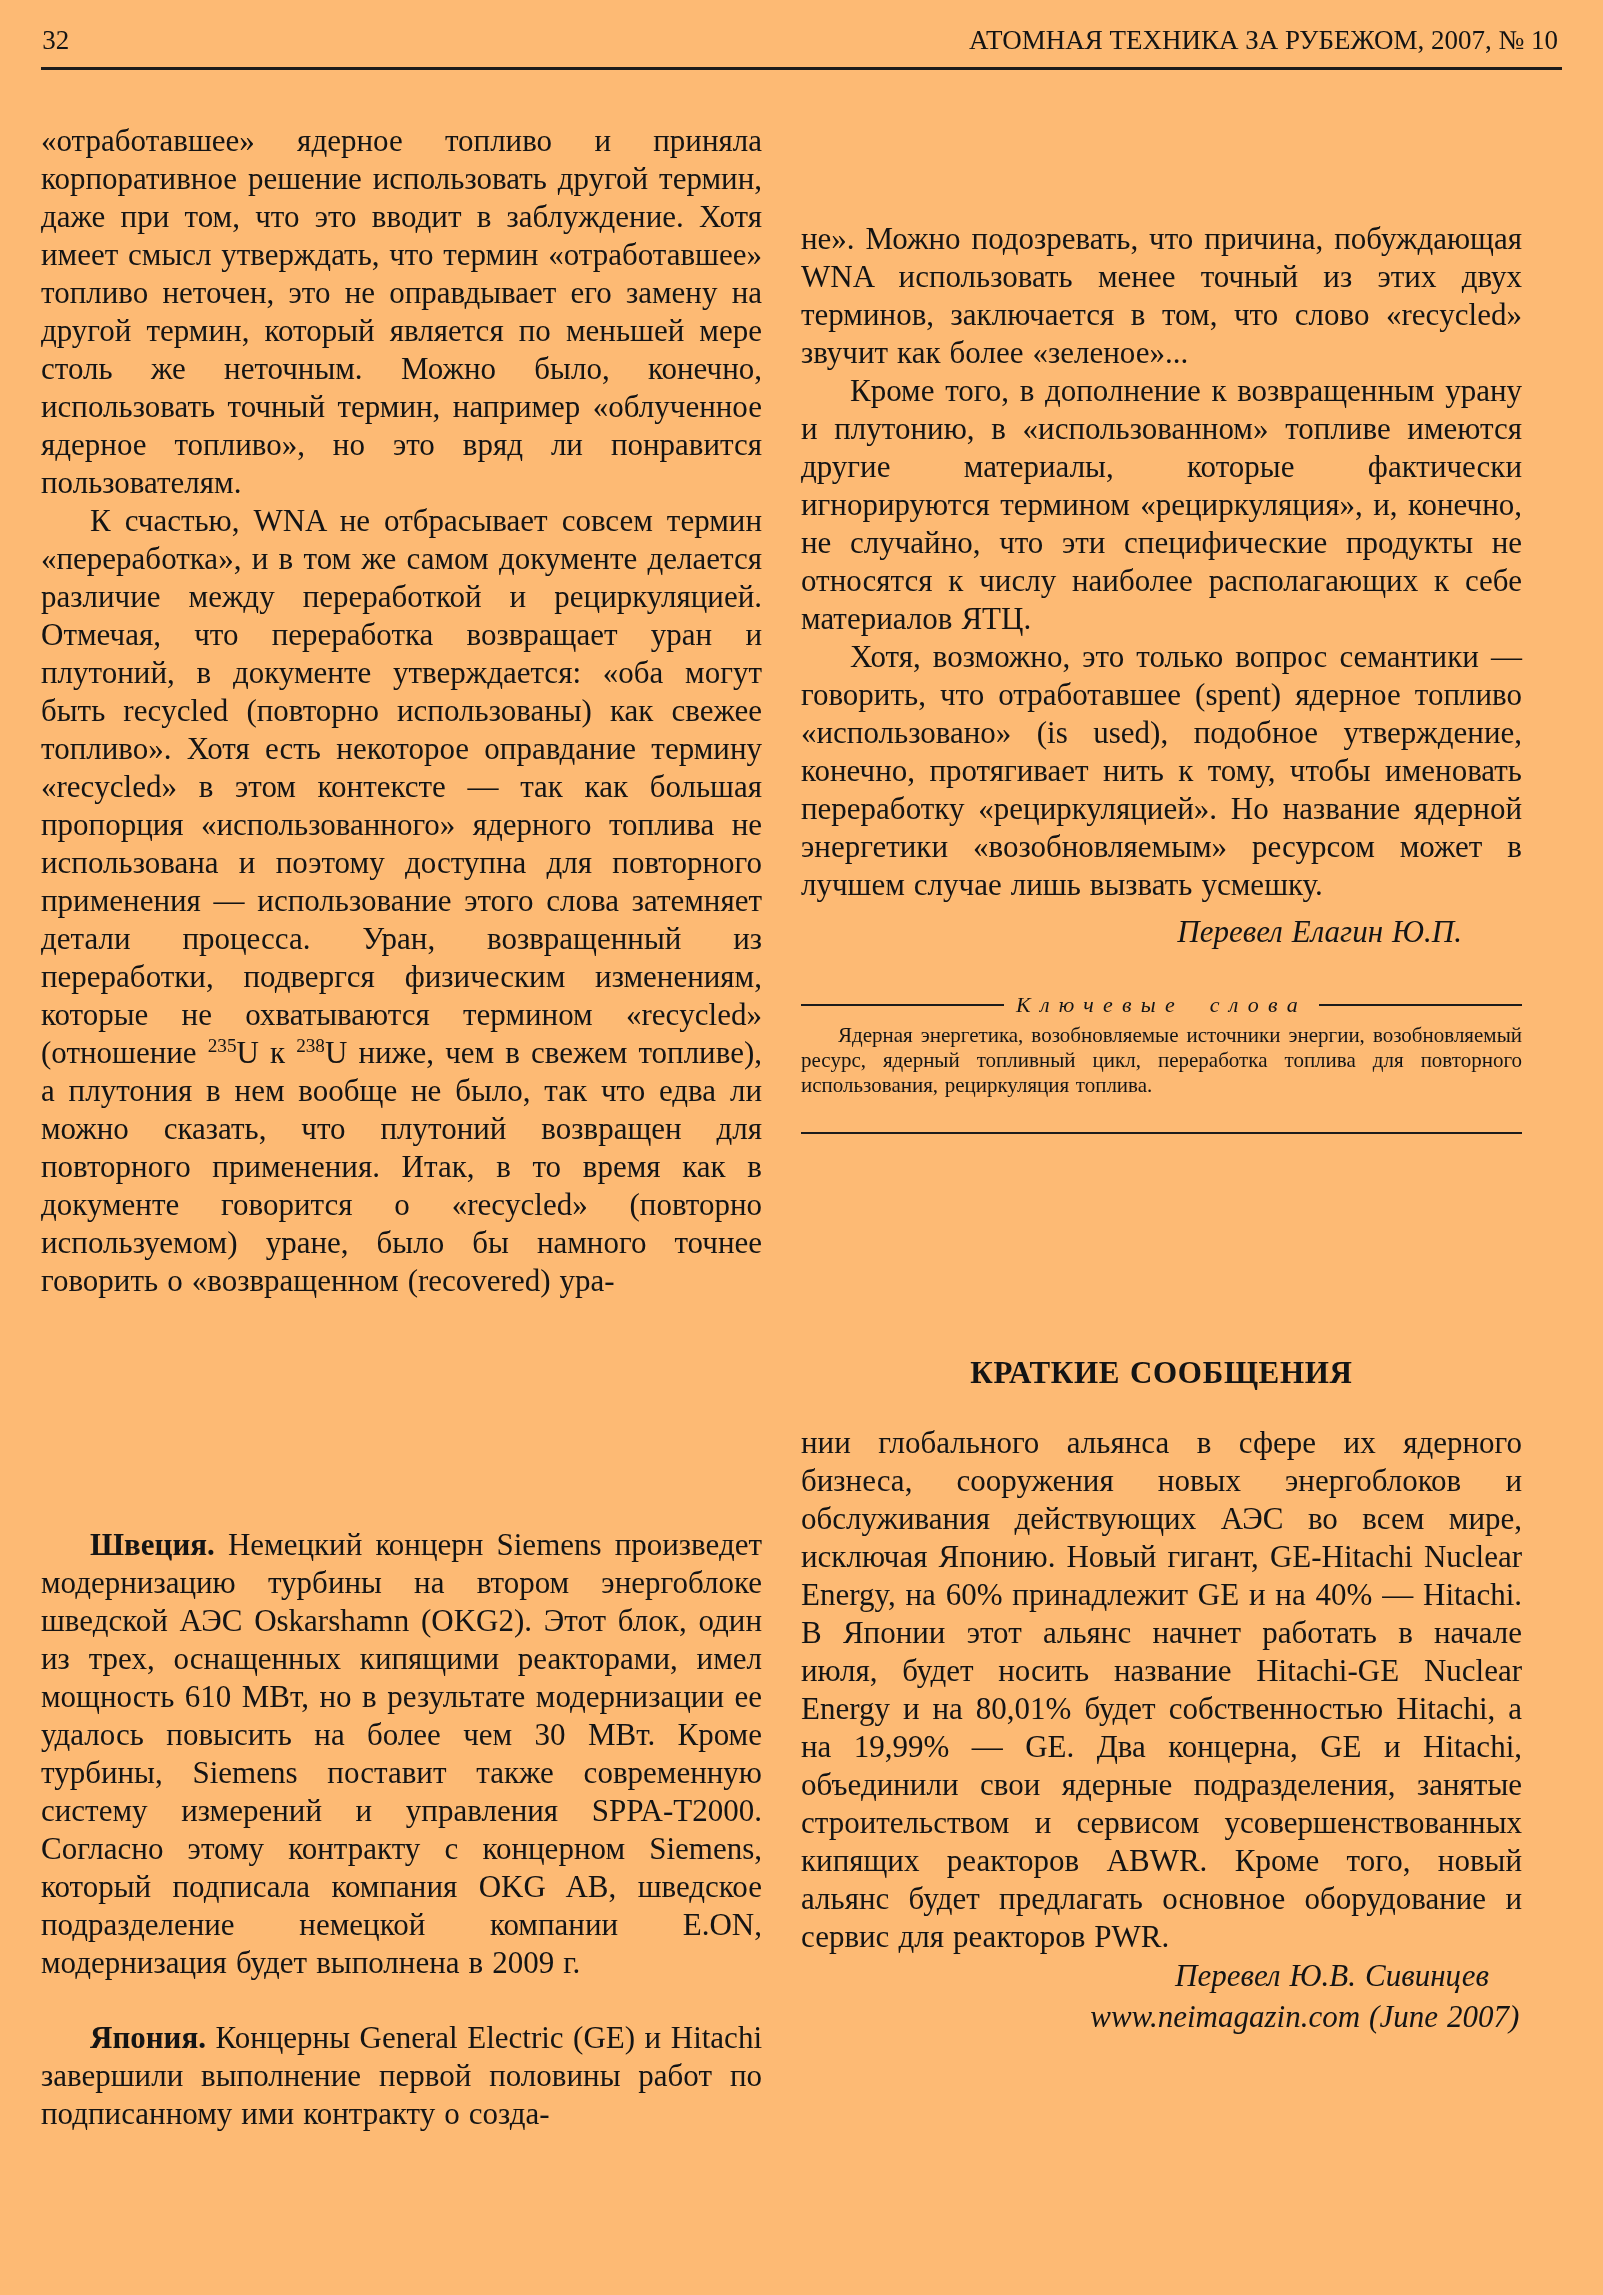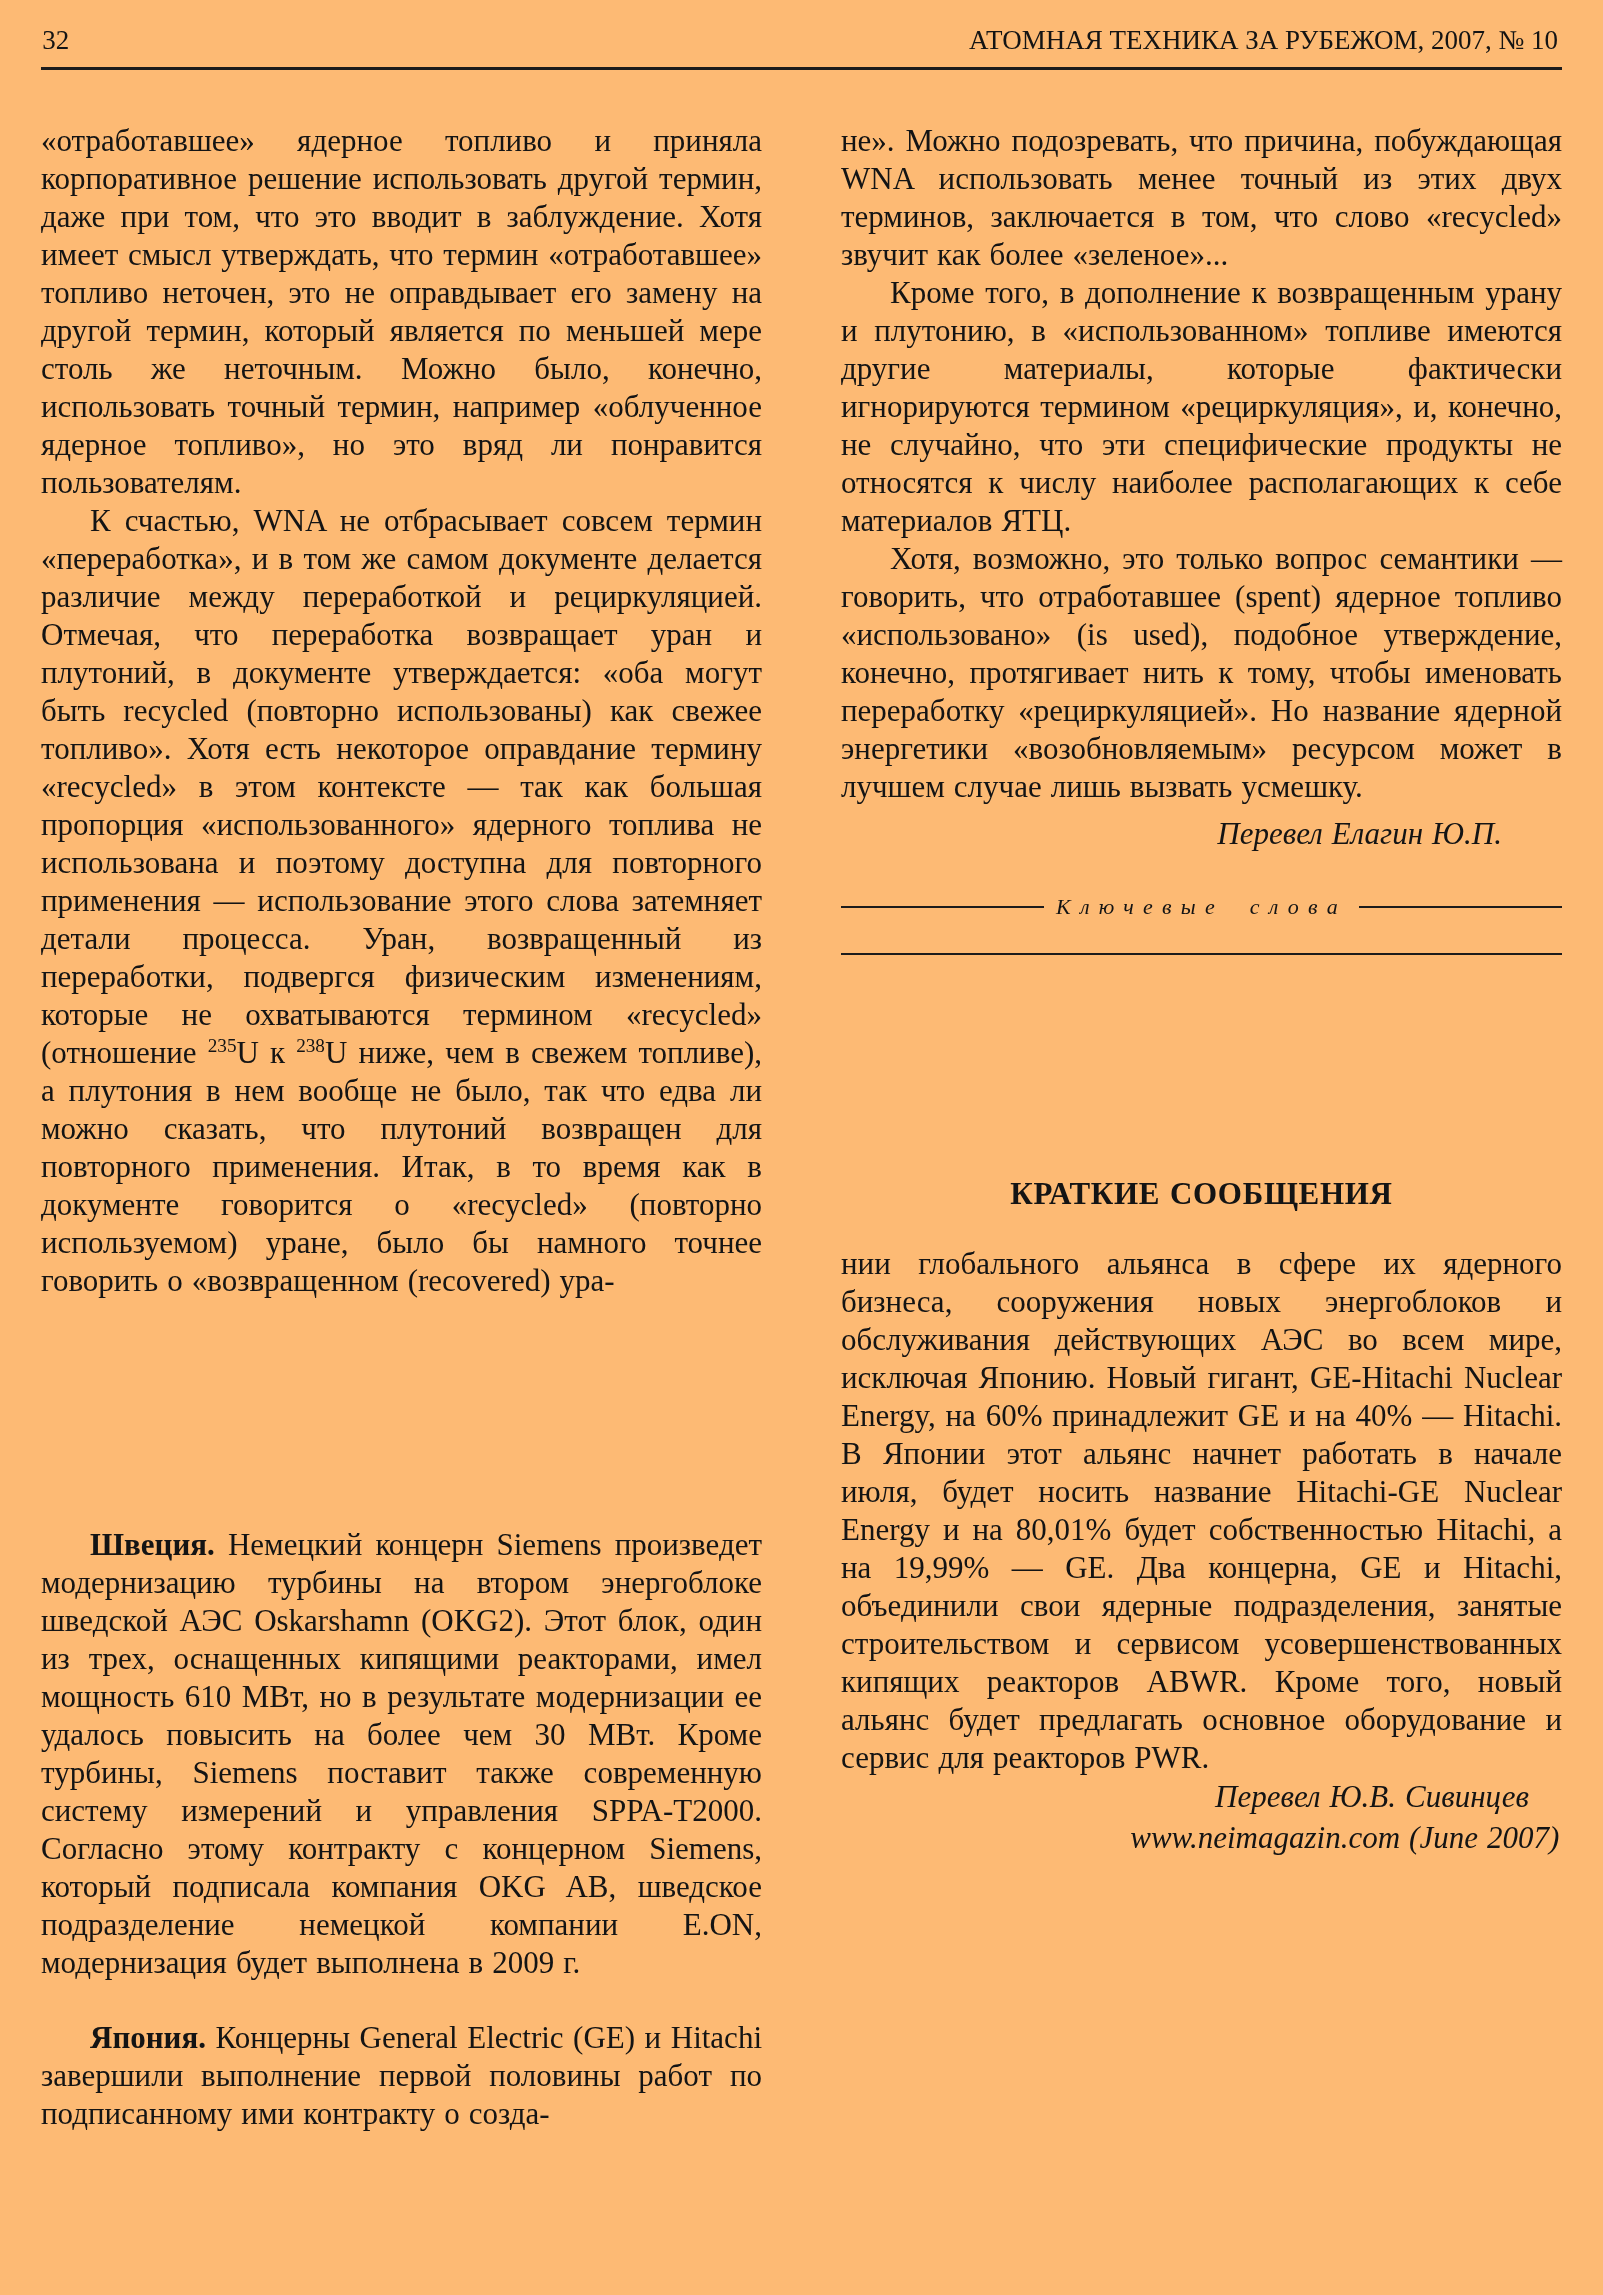--- a/index.html
+++ b/index.html
@@ -20,21 +20,22 @@
     align-items: baseline;
     font-size: 27px;
     padding: 6.7px 4px 10.7px 1.3px;
   }
   .header-rule {
     border-top: 3.3px solid #1c1c1c;
     margin-bottom: 52px;
   }
   .columns {
     display: flex;
-    gap: 79px;
+    gap: 39px;
+    align-items: center;
   }
   .col {
     width: 721px;
     font-size: 31px;
     line-height: 38px;
     text-align: justify;
     word-spacing: 1.3px;
   }
   .col p { text-indent: 49px; }
   .col p.noindent { text-indent: 0; }
@@ -133,20 +134,21 @@
       <p>Кроме того, в дополнение к возвращенным урану и плутонию, в «использованном» топливе имеются другие материалы, которые фактически игнорируются термином «рециркуляция», и, конечно, не случайно, что эти специфические продукты не относятся к числу наиболее располагающих к себе материалов ЯТЦ.</p>
       <p>Хотя, возможно, это только вопрос семантики — говорить, что отработавшее (spent) ядерное топливо «использовано» (is used), подобное утверждение, конечно, протягивает нить к тому, чтобы именовать переработку «рециркуляцией». Но название ядерной энергетики «возобновляемым» ресурсом может в лучшем случае лишь вызвать усмешку.</p>
       <p class="translator-top">Перевел Елагин Ю.П.</p>
 
       <div class="keywords">
         <div class="kw-head">
           <span class="kw-line"></span>
           <span class="kw-title">Ключевые слова</span>
           <span class="kw-line"></span>
         </div>
+        <p class="kw-text">Ядерная энергетика, возобновляемые источники энергии, возобновляемый ресурс, ядерный топливный цикл, переработка топлива для повторного использования, рециркуляция топлива.</p>
         <div class="kw-bottom-rule"></div>
       </div>
 
       <h2 class="section-title">КРАТКИЕ СООБЩЕНИЯ</h2>
 
       <p class="noindent">нии глобального альянса в сфере их ядерного бизнеса, сооружения новых энергоблоков и обслуживания действующих АЭС во всем мире, исключая Японию. Новый гигант, GE-Hitachi Nuclear Energy, на 60% принадлежит GE и на 40% — Hitachi. В Японии этот альянс начнет работать в начале июля, будет носить название Hitachi-GE Nuclear Energy и на 80,01% будет собственностью Hitachi, а на 19,99% — GE. Два концерна, GE и Hitachi, объединили свои ядерные подразделения, занятые строительством и сервисом усовершенствованных кипящих реакторов ABWR. Кроме того, новый альянс будет предлагать основное оборудование и сервис для реакторов PWR.</p>
       <p class="translator-bottom">Перевел Ю.В. Сивинцев</p>
       <p class="source-line">www.neimagazin.com (June 2007)</p>
     </div>
 

